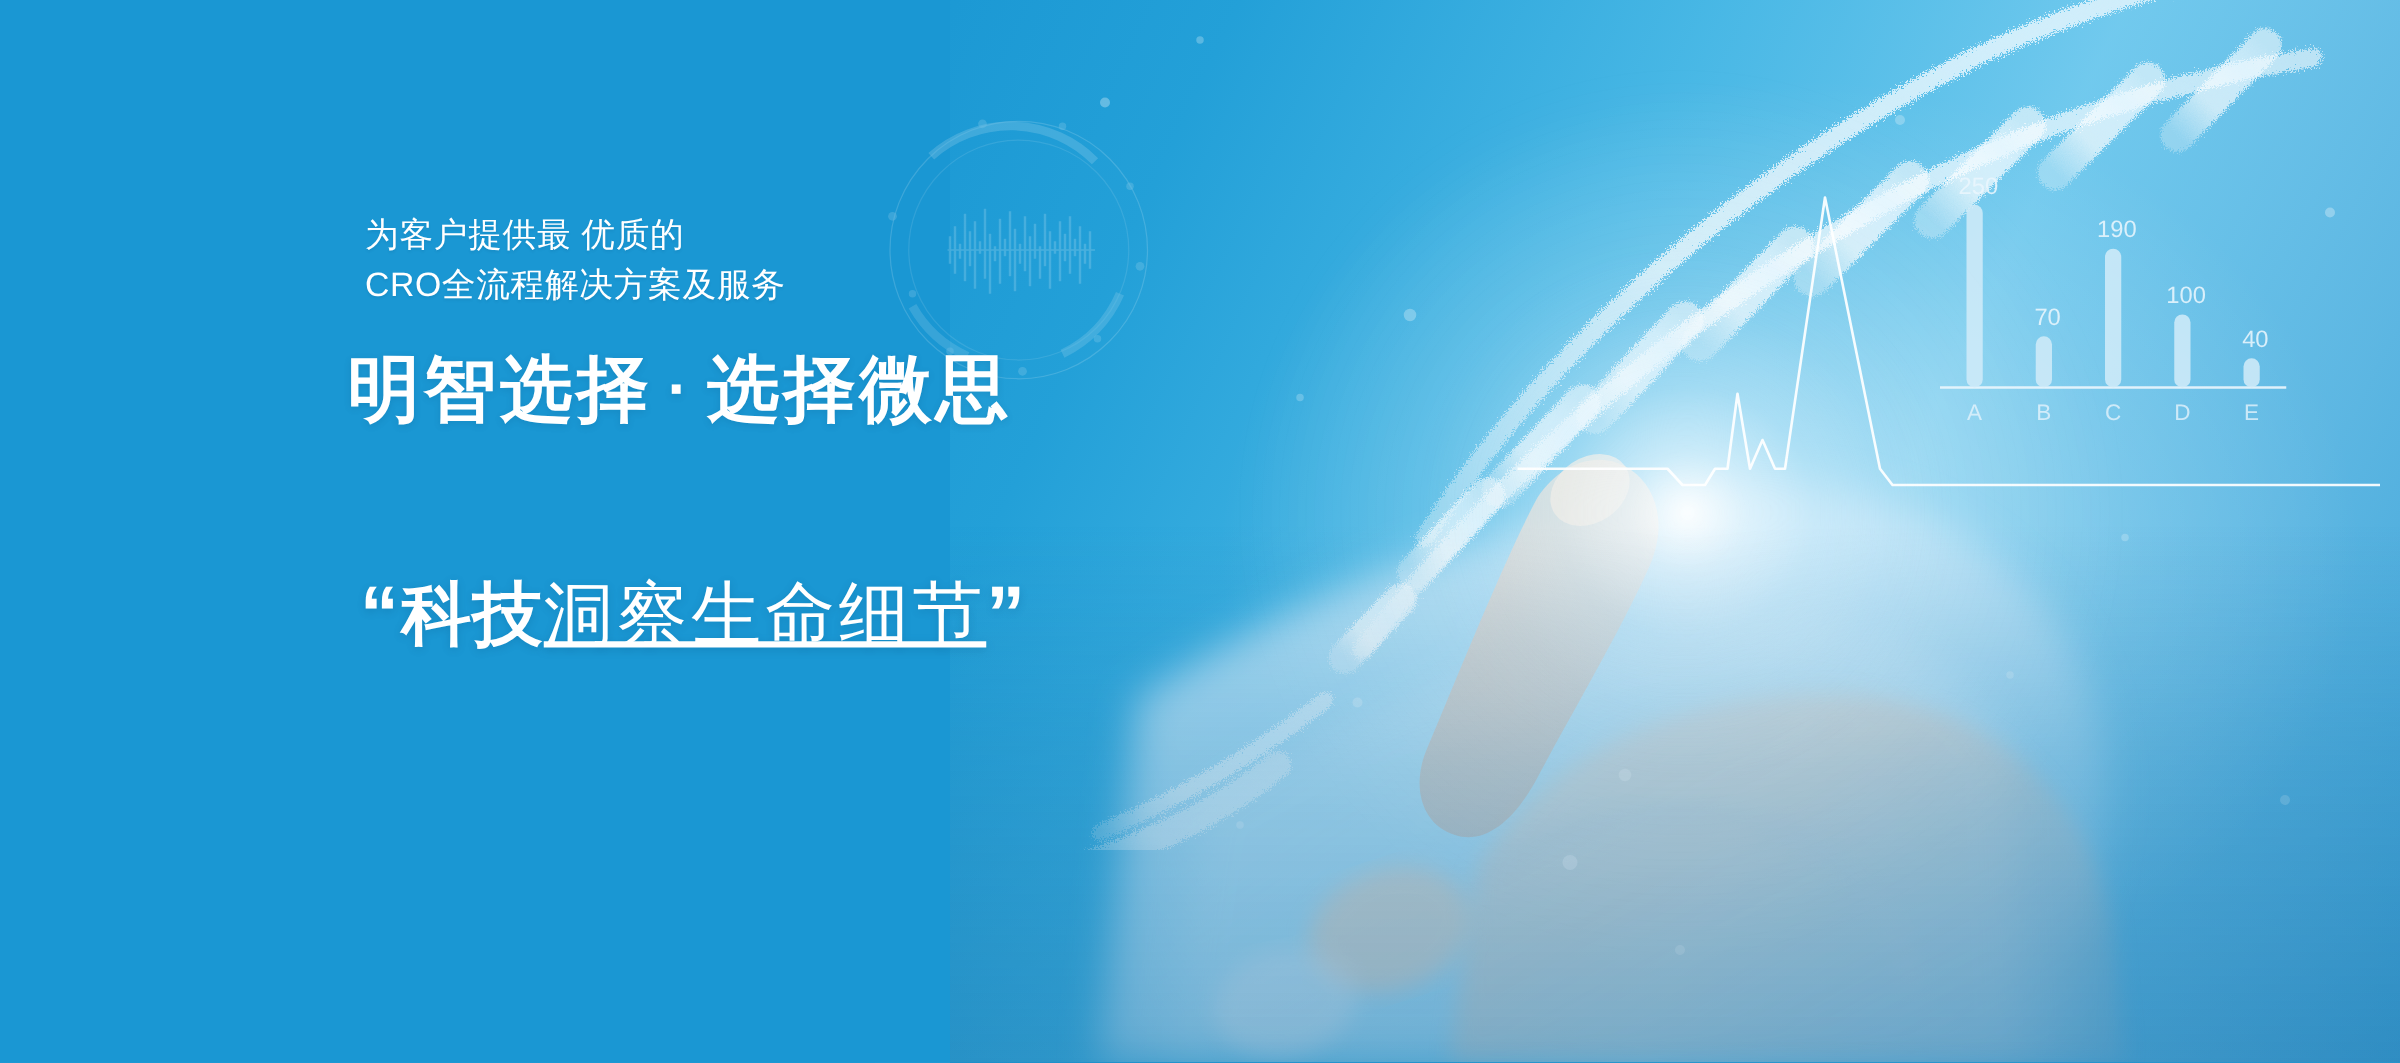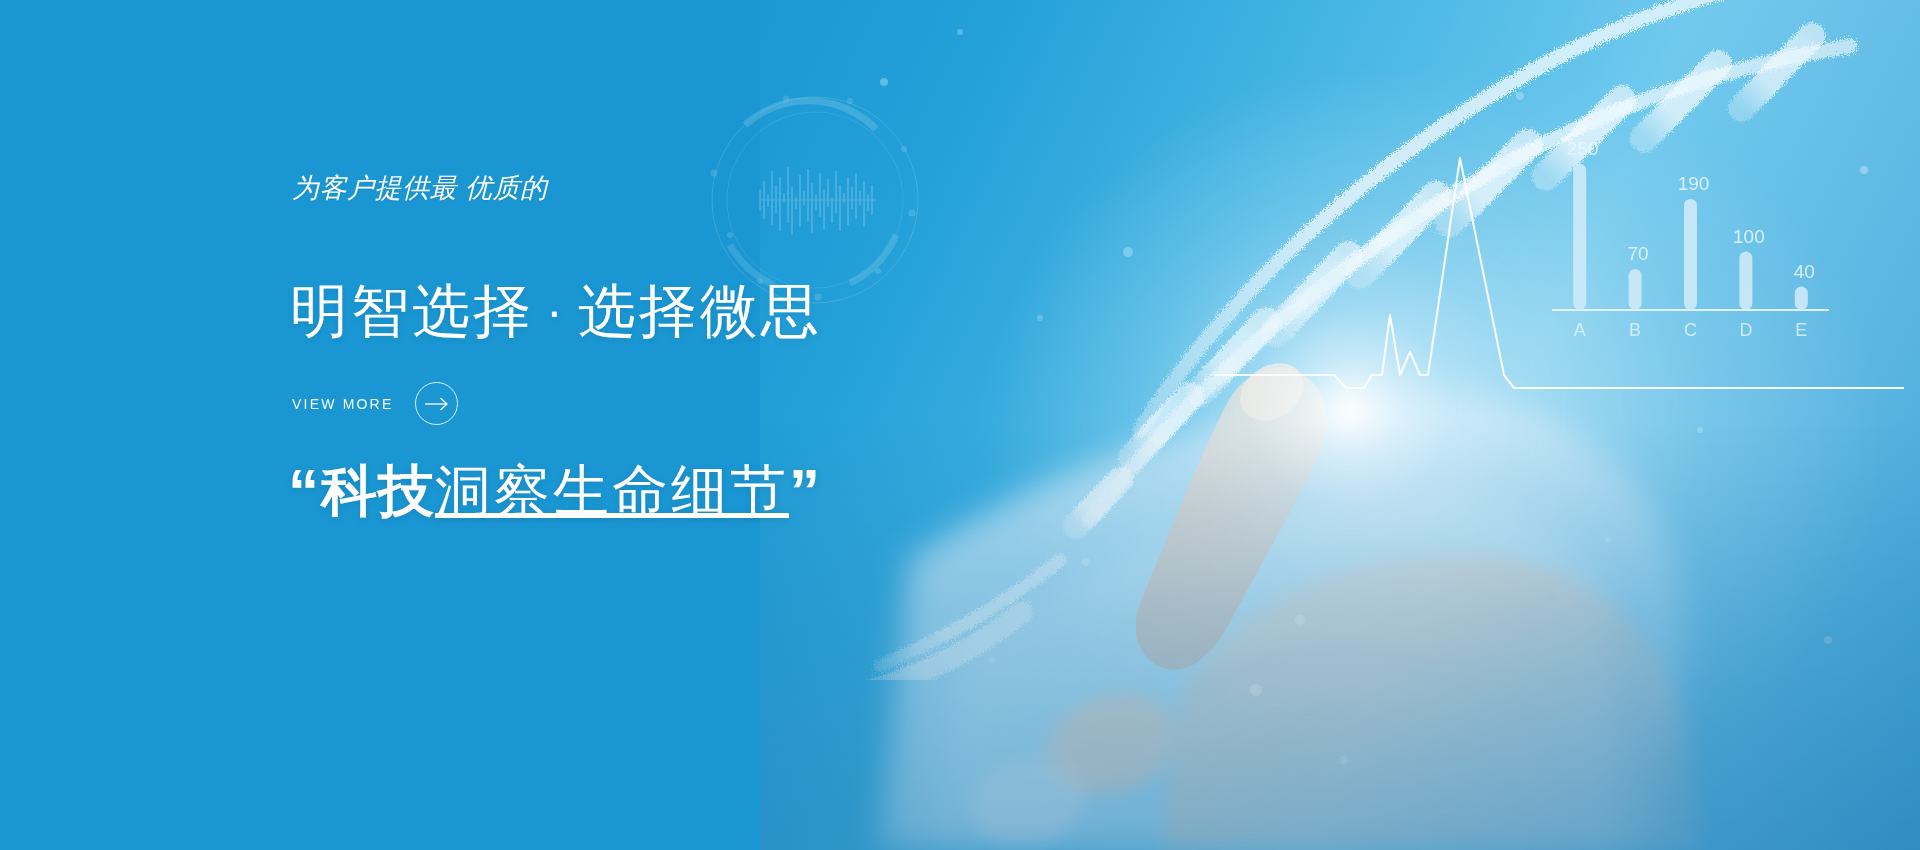--- a/index.html
+++ b/index.html
@@ -53,25 +53,25 @@
   .hud { position:absolute; left:700px; top:85px; width:230px; height:230px; opacity:.34; }
 
   
   .content { position:absolute; left:0; top:0; width:900px; height:850px; }
 
   .subtitle {
     position:absolute; left:292px; top:168px; width:560px;
     color:#ffffff; font-size:27px; line-height:40px; font-weight:400;
     letter-spacing:.5px; text-shadow:0 1px 2px rgba(0,60,100,.10);
   }
-  .subtitle .ln { display:block; white-space:nowrap;font-style:italic; }
+  .subtitle .ln { display:block; white-space:nowrap; }
 
   .headline {
-    position:absolute; left:290px; top:275px;
-    color:#ffffff; font-size:58px; line-height:72px; font-weight:400;
+    position:absolute; left:278px; top:275px;
+    color:#ffffff; font-size:58px; line-height:72px; font-weight:700;
     letter-spacing:3px; white-space:nowrap;
     text-shadow:0 2px 6px rgba(0,70,115,.16);
   }
   .headline .dot-sep { padding:0 12px; font-size:50px; vertical-align:3px; }
 
   .viewmore {
     position:absolute; left:292px; top:382px;
     display:flex; align-items:center; gap:22px; cursor:pointer;
   }
   .viewmore .vm-label {
@@ -275,35 +275,27 @@
           <circle cx="150" cy="16" r="3"></circle>
         <circle cx="86" cy="14" r="3.5"></circle>
       </g>
     </svg>
   </div>
 
   <div class="content">
 
     <div class="subtitle">
       <span class="ln">为客户提供最 优质的</span>
+      <span class="ln">CRO全流程解决方案及服务</span>
     </div>
 
     <div class="headline">
       <span>明智选择</span><span class="dot-sep">·</span><span>选择微思</span>
     </div>
 
-    <div class="viewmore">
-      <span class="vm-label">VIEW MORE</span>
-      <span class="vm-circle">
-        <svg width="26" height="14" viewBox="0 0 26 14" aria-hidden="true">
-          <line x1="1" y1="7" x2="23" y2="7" stroke="#ffffff" stroke-width="1.3"></line>
-          <polyline points="17,1.5 23,7 17,12.5" fill="none" stroke="#ffffff" stroke-width="1.3" stroke-linecap="round" stroke-linejoin="round"></polyline>
-        </svg>
-      </span>
-    </div>
 
     <div class="quote">
       <span class="qm">“</span><span class="strong">科技</span><span class="light">洞察生命细节</span><span class="qm">”</span>
     </div>
 
   </div>
 
   <div class="rightviz">
 
     <svg id="ecg-svg" width="690" height="330" viewBox="0 0 690 330" style="position:absolute;left:0;top:0;">

